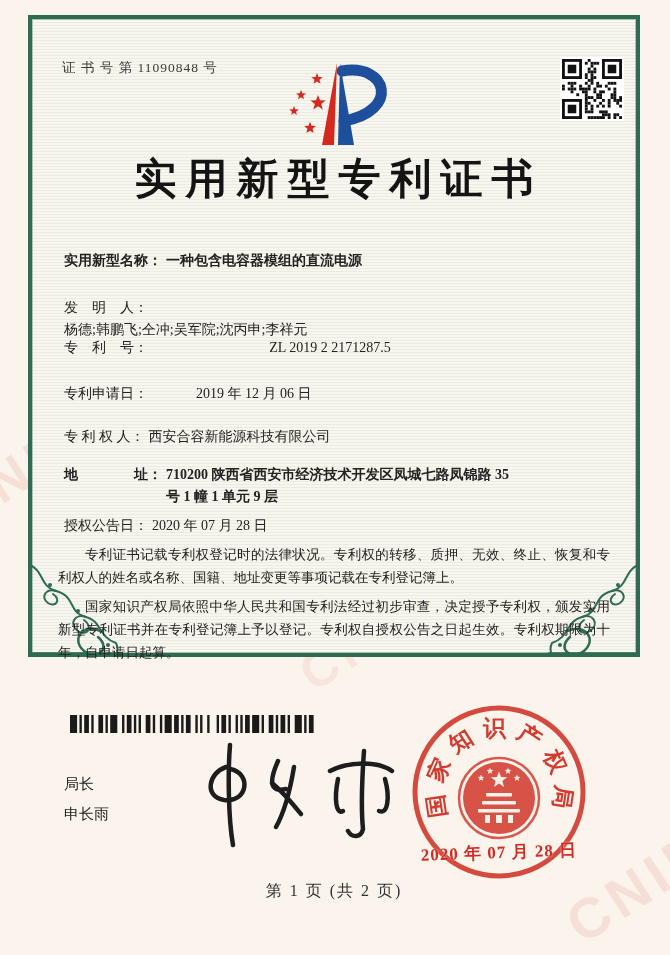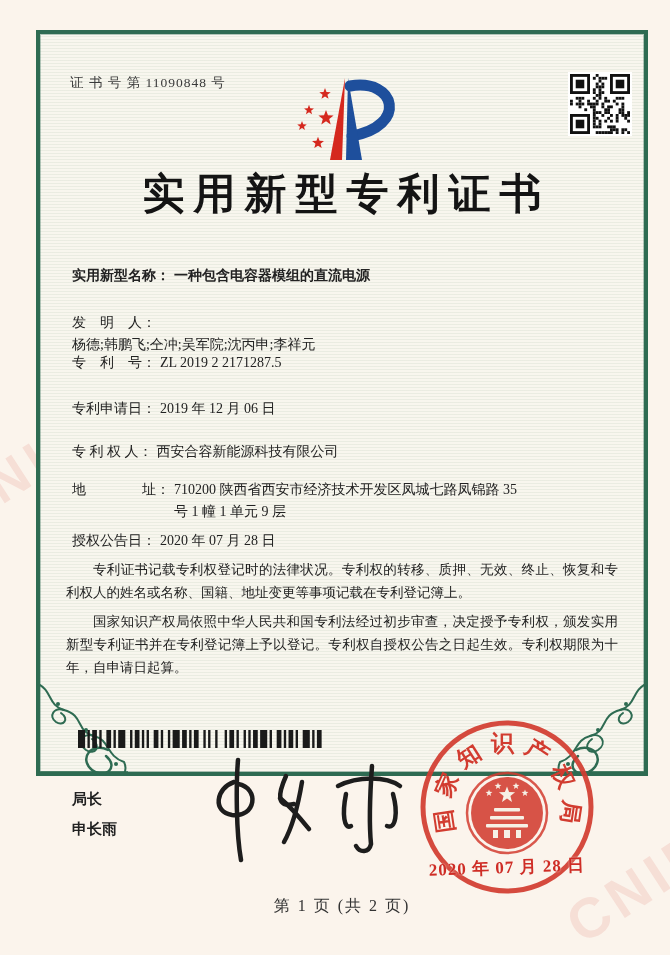--- a/index.html
+++ b/index.html
@@ -19,48 +19,47 @@
     position:absolute;font-family:"Liberation Sans","DejaVu Sans",sans-serif;
     font-weight:bold;color:rgba(225,118,108,0.17);
     transform:rotate(-33deg);letter-spacing:6px;pointer-events:none;z-index:1;
   }
   .wm1{left:118px;top:92px;font-size:54px;}
   .wm2{left:398px;top:268px;font-size:54px;}
   .wm3{left:-62px;top:430px;font-size:54px;}
   .wm4{left:290px;top:600px;font-size:50px;color:rgba(225,118,108,0.12);}
   .wm5{left:556px;top:842px;font-size:56px;}
   .frame{
-    position:absolute;left:28px;top:30px;width:612px;height:746px;
+    position:absolute;left:28px;top:15px;width:612px;height:642px;
     border:4px solid var(--green);z-index:2;
     background:
       repeating-linear-gradient(0deg, rgba(150,175,150,0.14) 0px, rgba(150,175,150,0.14) 1px, transparent 1px, transparent 3px),
       #f8f6ee;
     box-shadow:inset 0 0 0 1px rgba(46,107,82,0.35);
-    margin-left:8px;
   }
   .content{position:absolute;inset:0;}
   .cert-no{position:absolute;left:30px;top:40px;font-size:13.5px;letter-spacing:1px;color:#3a3a3a;}
   .logo{position:absolute;left:232px;top:40px;width:150px;height:98px;}
   .qr{position:absolute;left:528px;top:38px;width:64px;height:64px;background:#fff;padding:2px;}
   .title{
     position:absolute;left:0;right:0;top:132px;text-align:center;
     font-size:42px;font-weight:bold;letter-spacing:9px;text-indent:9px;color:#141414;
   }
   .fields{position:absolute;left:32px;top:222px;right:30px;font-size:14px;color:#222;}
   .frow{position:absolute;display:flex;line-height:22px;}
-  .frow.r0{top:9px;font-weight:bold;}  .frow.r1{top:56px;flex-direction:column;}  .frow.r2{top:96px;}
-  .frow.r3{top:142px;}.frow.r4{top:185px;} .frow.r5{top:223px;}
+  .frow.r0{top:9px;font-weight:bold;}  .frow.r1{top:56px;flex-direction:column;}  .frow.r2{top:96px;text-align:center;}
+  .frow.r3{top:142px;gap:44px;}.frow.r4{top:185px;} .frow.r5{top:223px;font-weight:bold;}
   .flabel{white-space:pre;margin-right:4px;}
   .fvalue{width:356px;}
   .grant-row{position:absolute;top:274px;left:0;display:flex;line-height:22px;}
   .grant-right{margin-left:42px;}
   .body-text{position:absolute;left:26px;right:26px;top:524px;font-size:13.5px;line-height:23px;text-align:justify;color:#222;}
   .body-text p{margin:0 0 6px;text-indent:2em;}
   .barcode{position:absolute;left:38px;top:696px;width:246px;height:18px;}
-  .signer{position:absolute;left:32px;top:750px;font-family:"Liberation Sans","DejaVu Sans",sans-serif;font-weight:700;font-size:15px;line-height:30px;color:#222;}
+  .signer{position:absolute;left:32px;top:750px;font-family:"Liberation Sans","DejaVu Sans",sans-serif;font-weight:400;font-size:15px;line-height:30px;color:#222;}
   .signature{position:absolute;left:148px;top:720px;width:228px;height:112px;}
   .seal{position:absolute;left:378px;top:684px;width:178px;height:178px;}
   .seal-date{
     position:absolute;left:364px;top:822px;width:206px;text-align:center;
     font-size:17px;font-weight:bold;color:#cf2d26;letter-spacing:1px;
     transform:rotate(-2deg);text-shadow:0 0 2px rgba(248,246,238,0.8);
   }
   .footer{position:absolute;left:0;right:0;top:862px;text-align:center;font-size:16px;letter-spacing:2px;color:#333;}
   .corner{position:absolute;bottom:-4px;width:92px;height:92px;}
   .corner.br{right:-4px;}

